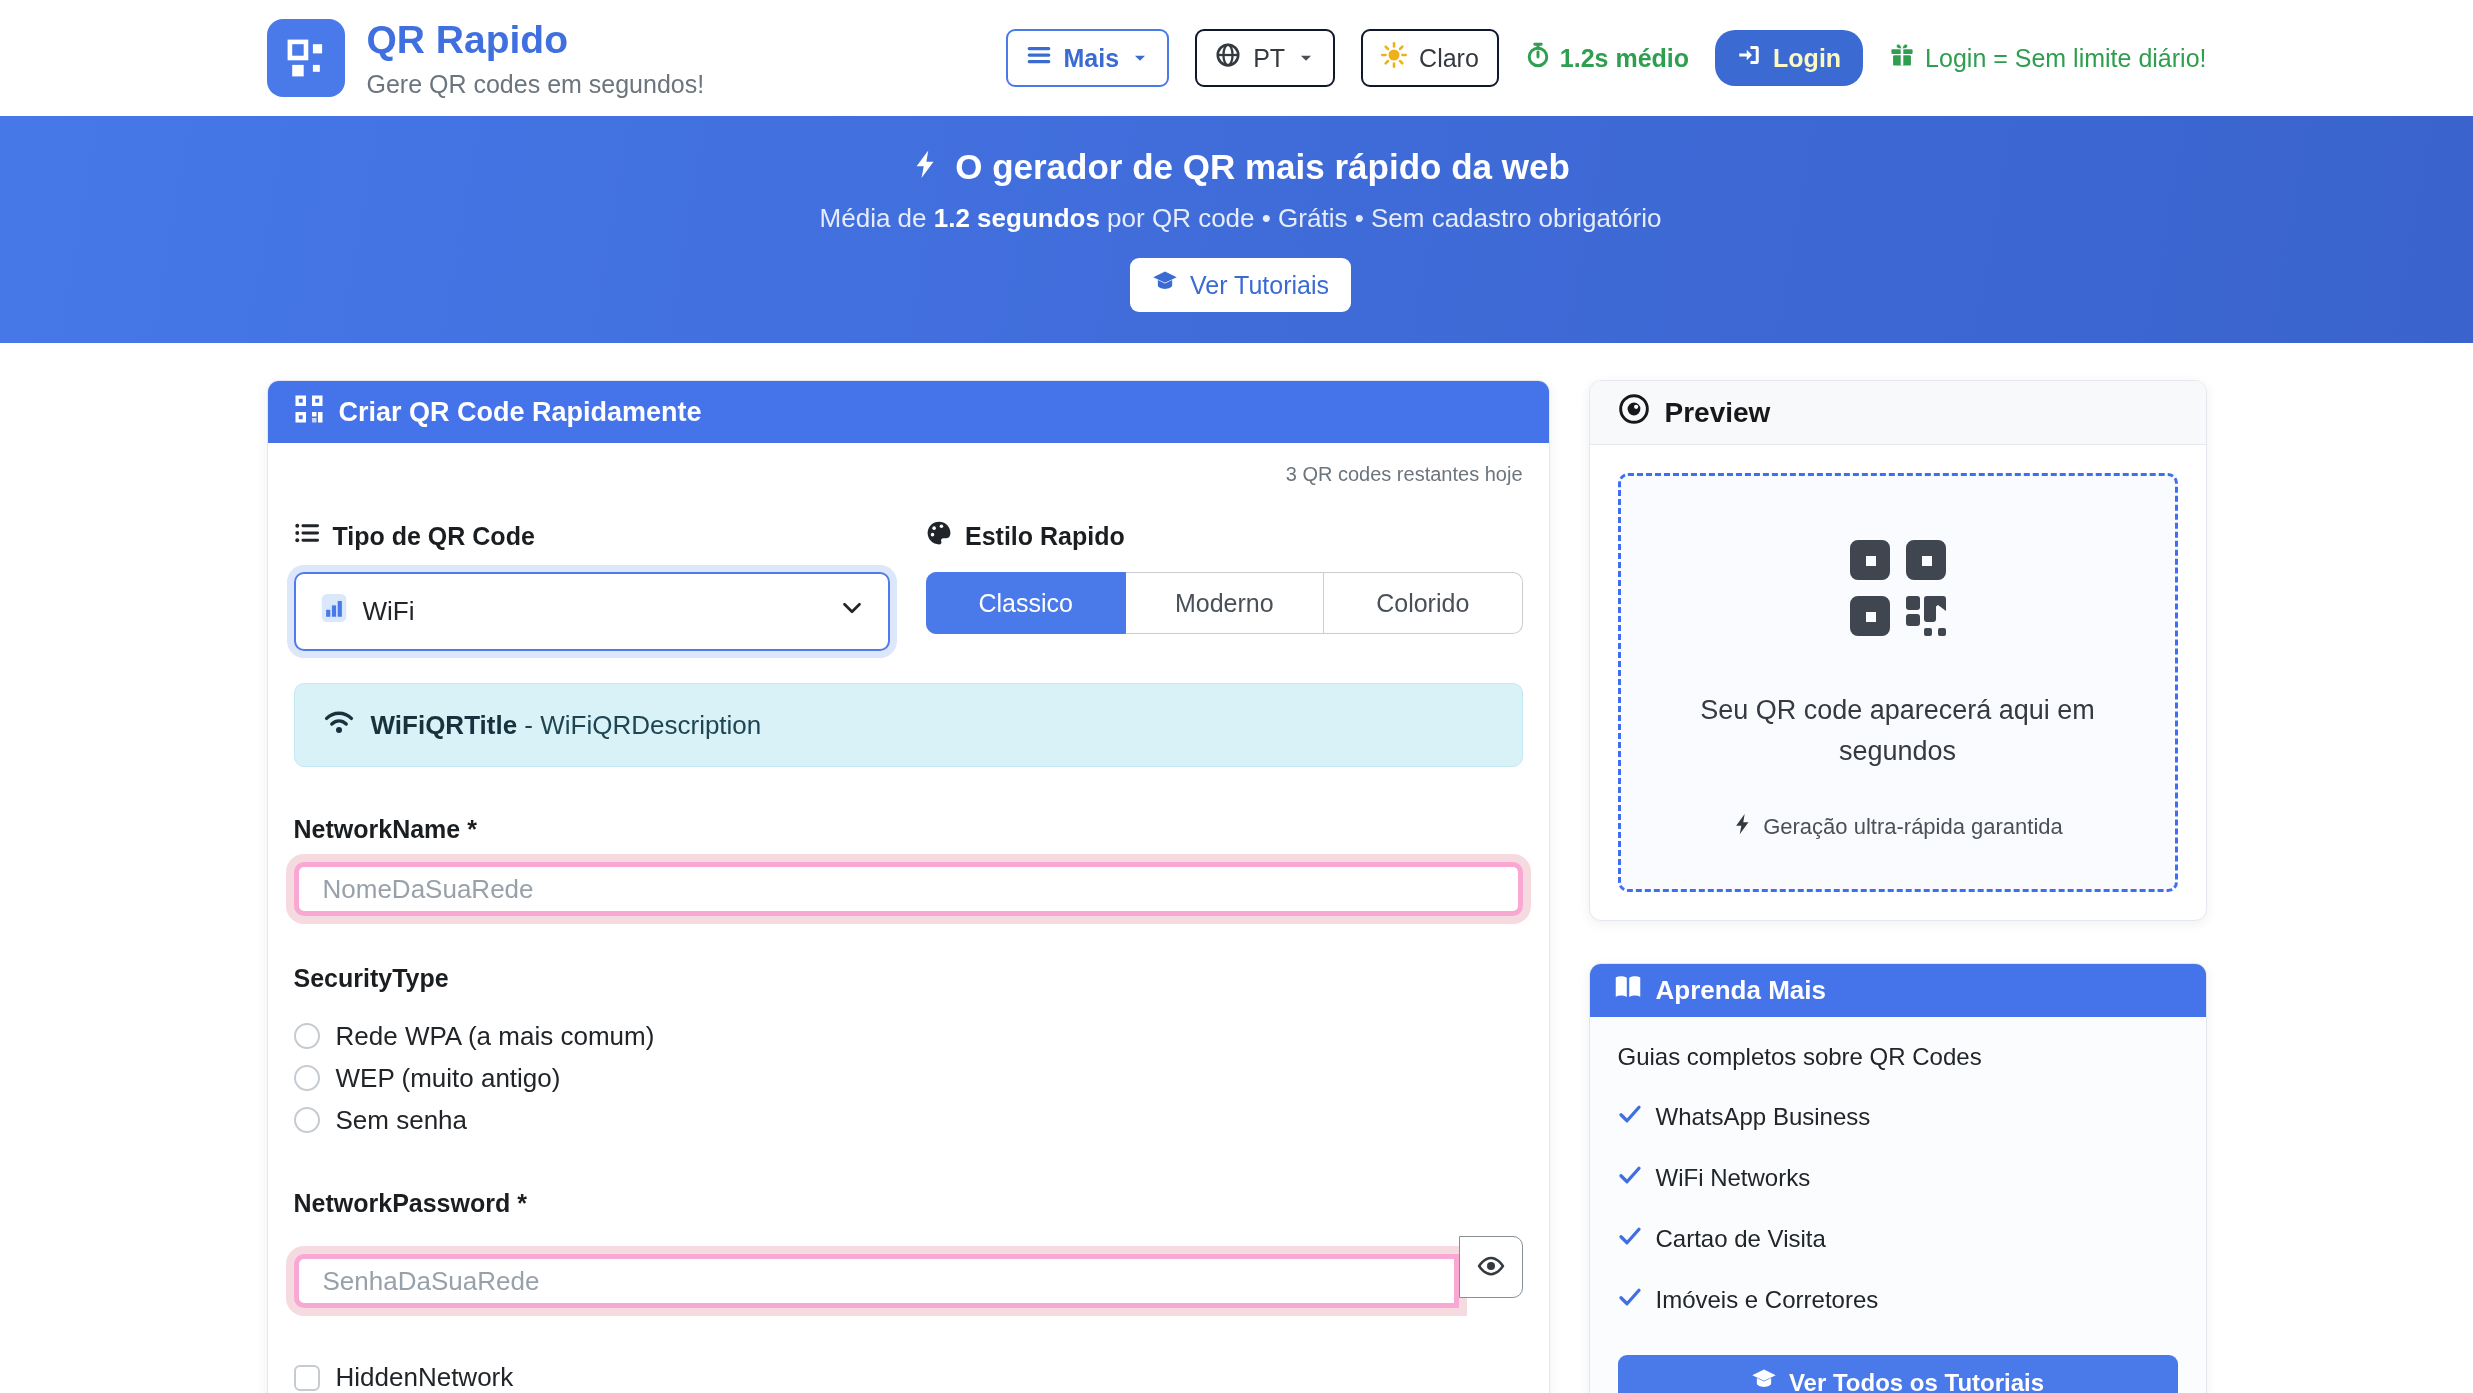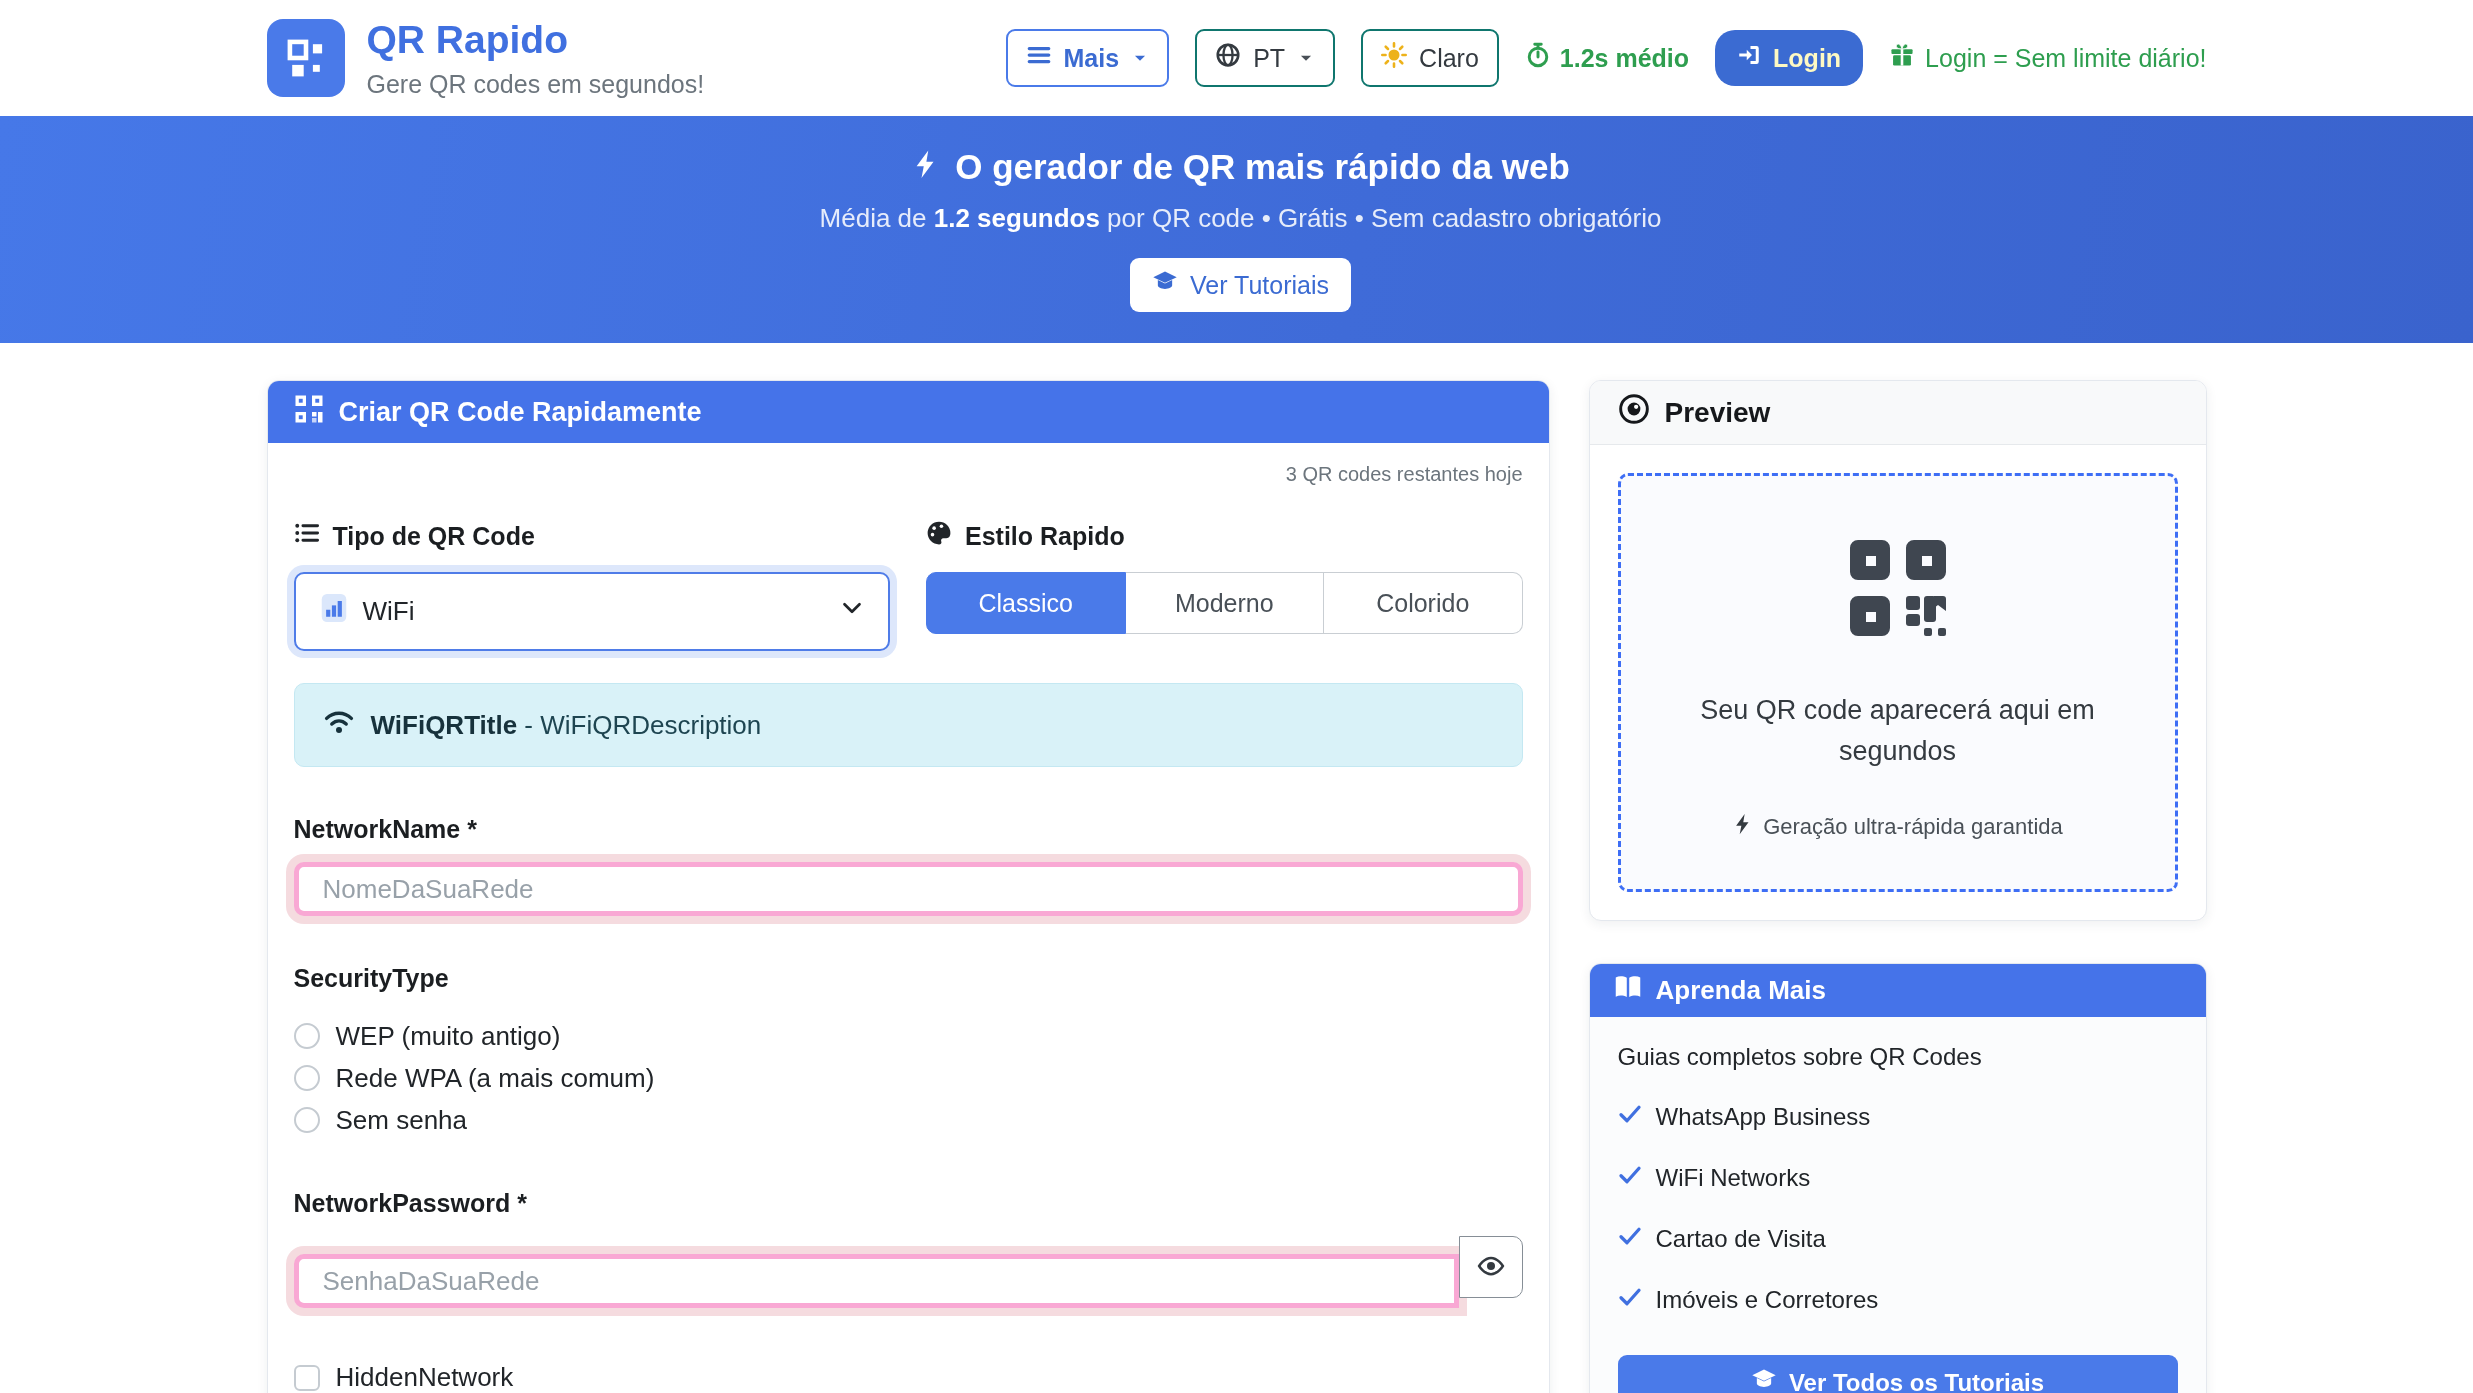--- a/index.html
+++ b/index.html
@@ -10,21 +10,21 @@
   
   .topbar { height:116px; display:flex; align-items:center; background:#fff; }
   .topbar-inner { display:flex; align-items:center; justify-content:space-between; }
   .brand { display:flex; align-items:center; gap:22px; }
   .brand-icon { width:78px; height:78px; background:#4a7ae9; border-radius:16px; display:flex; align-items:center; justify-content:center; }
   .brand-title { font-size:39px; font-weight:bold; color:#4070e0; }
   .brand-tag { font-size:25px; color:#6c757d; margin-top:8px; }
   .top-actions { display:flex; align-items:center; gap:26px; }
   .btn { border:none; cursor:pointer; display:flex; align-items:center; gap:12px; font-family:inherit; }
   .btn-outline-blue { border:2px solid #4a7ae9; color:#3b6bd2; background:#fff; border-radius:9px; padding:11px 18px; font-size:25px; font-weight:bold; }
-  .btn-outline-gray { border:2px solid #0f766e; color:#343a40; background:#fff; border-radius:9px; padding:11px 18px; font-size:25px; }
+  .btn-outline-gray { border:2px solid #0f172a; color:#343a40; background:#fff; border-radius:9px; padding:11px 18px; font-size:25px; }
   .speed-badge { color:#2e9e4f; font-weight:bold; font-size:25px; display:flex; align-items:center; gap:9px; }
   .btn-login { background:#3b6bd2; color:#fef9c3; border-radius:20px; padding:13px 22px; font-size:25px; font-weight:bold; }
   .login-benefit { color:#2e9e4f; font-size:25px; display:flex; align-items:center; gap:10px; }
 
   
   .hero { height:227px; background:linear-gradient(100deg,#4678e8 0%,#3f6bd8 55%,#3a63cd 100%); color:#fff; display:flex; flex-direction:column; align-items:center; justify-content:center; gap:16px;padding-left:8px; }
   .hero-title { font-size:35px; font-weight:bold; display:flex; align-items:center; gap:14px; }
   .hero-sub { font-size:26px; color:rgba(255,255,255,0.87); }
   .hero-sub b { color:#fff;text-align:center; }
   .btn-tutorials { background:#fff; color:#3b6bd2; font-size:25px; border-radius:9px; padding:11px 22px; margin-top:8px; font-weight:400; }
@@ -250,25 +250,25 @@
           <span><b>WiFiQRTitle</b> <span>-</span> <span>WiFiQRDescription</span></span>
         </div>
 
         <div class="group-label">NetworkName *</div>
         <input class="text-input" type="text" placeholder="NomeDaSuaRede" style="">
 
         <div class="group-label">SecurityType</div>
         <div class="radios">
           <label class="radio-row">
             <span class="radio-circle"></span>
-            <span>WEP (muito antigo)</span>
+            <span>Rede WPA (a mais comum)</span>
           </label>
           <label class="radio-row">
             <span class="radio-circle"></span>
-            <span>Rede WPA (a mais comum)</span>
+            <span>WEP (muito antigo)</span>
           </label>
           <label class="radio-row">
             <span class="radio-circle"></span>
             <span>Sem senha</span>
           </label>
         </div>
 
         <div class="group-label">NetworkPassword *</div>
         <div class="pw-group">
           <input class="text-input" type="text" placeholder="SenhaDaSuaRede" style="">

